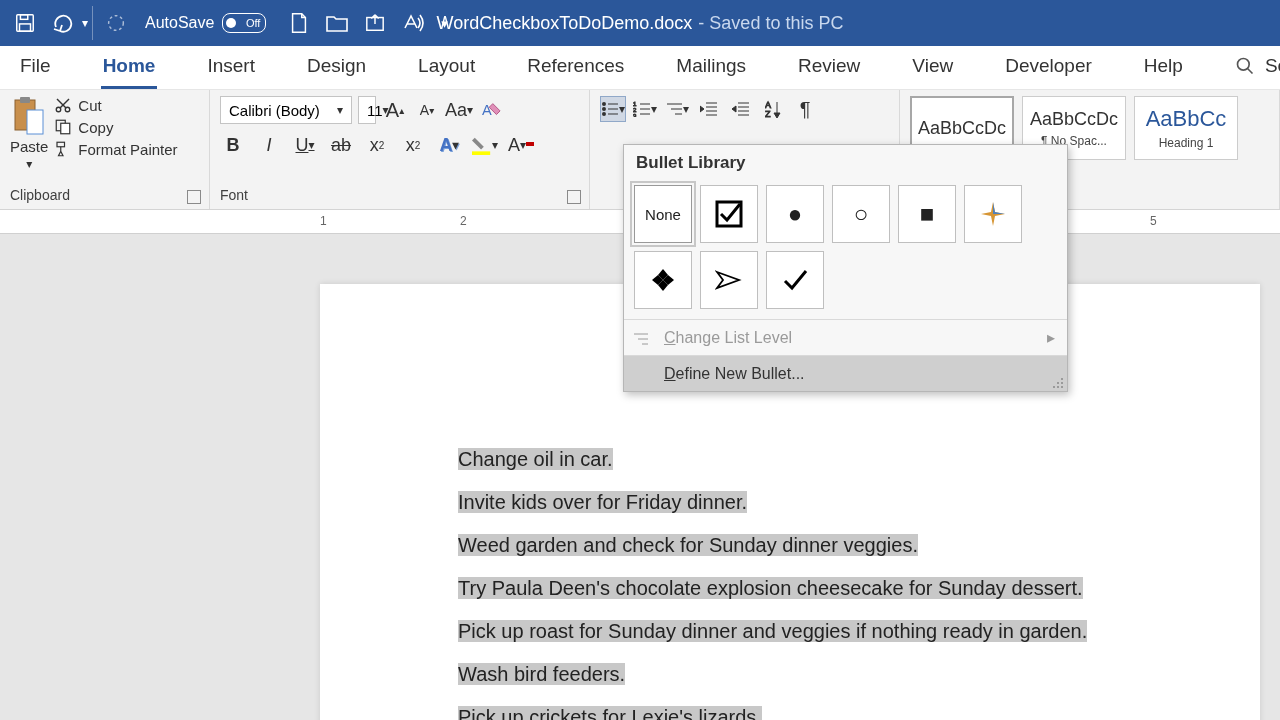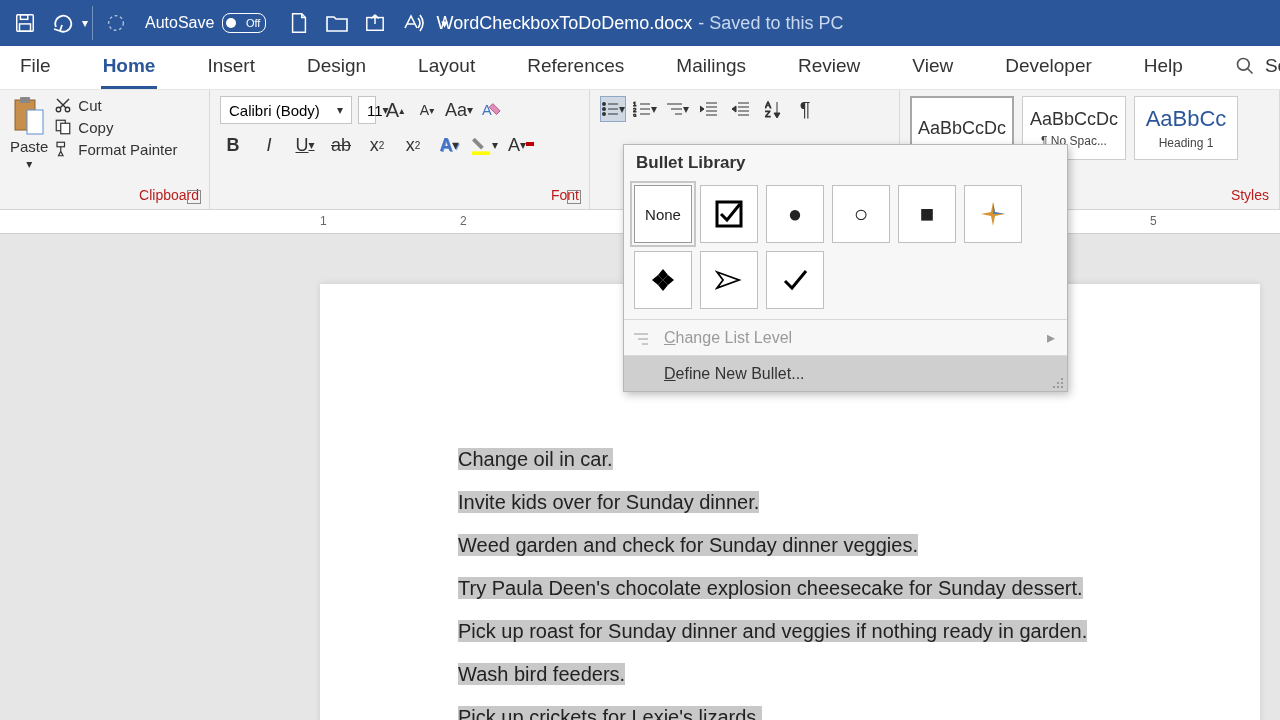--- a/index.html
+++ b/index.html
@@ -20,21 +20,21 @@
 
 .menutabs { height: 44px; background: #fff; display: flex; align-items: flex-end; gap: 16px; border-bottom: 1px solid #e6e6e6; padding-left: 2px; }
 .menutabs div { padding: 10px 18px 12px 18px; font-size: 19px; color: #333; cursor: default; }
 .menutabs div.active { color: #2b579a; font-weight: 600; position: relative; }
 .menutabs div.active::after { content:''; position:absolute; left:16px; right:16px; bottom:0; height:3px; background:#2b579a; }
 .menutabs .search { display:flex; align-items:center; gap:10px; }
 
 
 .ribbon { height: 120px; background: #f3f3f3; border-bottom: 1px solid #d4d4d4; display: flex; position: relative; }
 .group { border-right: 1px solid #d9d9d9; padding: 6px 10px 2px 10px; display: flex; flex-direction: column; justify-content: space-between; }
-.group-label { font-size: 14px; color: #b91c1c; text-align: right; padding: 2px 0 4px 0; position: relative; }
+.group-label { font-size: 14px; color: #404040; text-align: left; padding: 2px 0 4px 0; position: relative; }
 .group-label .launcher { position: absolute; right: -2px; bottom: 3px; width: 14px; height: 14px; border: 1px solid #8a8a8a; }
 
 .clipboard { display: flex; gap: 6px; }
 .paste { display: flex; flex-direction: column; align-items: center; gap: 2px; font-size: 15px; color: #333; }
 .clip-right { display: flex; flex-direction: column; gap: 4px; }
 .clip-item { display: flex; align-items: center; gap: 6px; font-size: 15px; color: #333; }
 
 .font-group { width: 380px; }
 .font-row1 { display: flex; align-items: center; gap: 6px; }
 .font-select { border: 1px solid #c4c4c4; background: #fff; height: 28px; display: flex; align-items: center; padding: 0 8px; font-size: 15px; }
@@ -344,21 +344,21 @@
   <div class="ruler-strip">
     <span class="ruler-num" style="left:0px;">1</span>
     <span class="ruler-num" style="left:140px;">2</span>
     <span class="ruler-num" style="left:830px;">5</span>
   </div>
 </div>
 
 <div class="docarea">
   <div class="page">
     <p><span class="selected">Change oil in car.</span></p>
-    <p><span class="selected">Invite kids over for Sunday dinner.</span></p>
+    <p><span class="selected">Invite kids over for Friday dinner.</span></p>
     <p><span class="selected">Weed garden and check for Sunday dinner veggies.</span></p>
     <p><span class="selected">Try Paula Deen's chocolate explosion cheesecake for Sunday dessert.</span></p>
     <p><span class="selected">Pick up roast for Sunday dinner and veggies if nothing ready in garden.</span></p>
     <p><span class="selected">Wash bird feeders.</span></p>
     <p><span class="selected">Pick up crickets for Lexie's lizards.</span></p>
   </div>
 </div>
 
 <div class="bullet-dd">
   <div class="header">Bullet Library</div>

